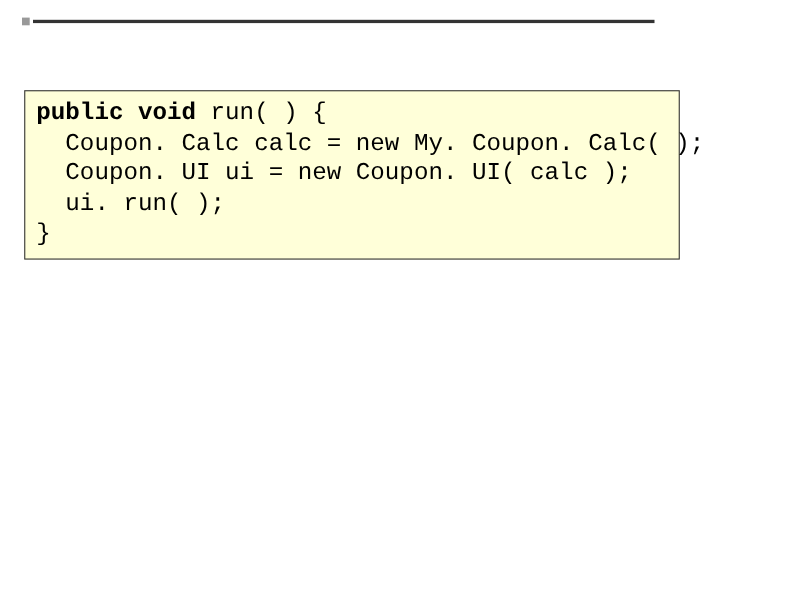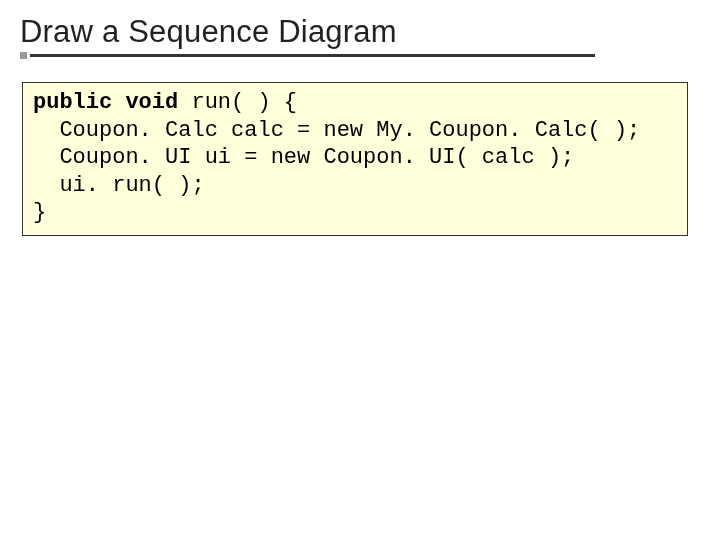--- a/index.html
+++ b/index.html
@@ -41,21 +41,21 @@
     left: 0;
     top: -2px;
     width: 7px;
     height: 7px;
     background: #999;
   }
   .code-box {
     position: absolute;
     top: 82px;
     left: 22px;
-    width: 666px;
+    width: 596px;
     box-sizing: border-box;
     background: #FFFFD9;
     border: 1px solid #333;
     padding: 6px 10px 8px 10px;
   }
   .code-box pre {
     margin: 0;
     font-family: "Courier New", Courier, monospace;
     font-size: 22px;
     line-height: 1.25;
@@ -63,21 +63,20 @@
     white-space: pre;
   }
   .kw { font-weight: bold; }
 </style>
 </head>
 <body>
 
 <div class="slide">
 
   <div class="title-block">
-    <div class="title-text">Draw a Sequence Diagram</div>
     <div class="title-underline">
       <div class="square"></div>
     </div>
   </div>
 
   <div class="code-box">
 <pre><span class="kw">public void</span><span> run( ) {</span>
 <span>  Coupon. Calc calc = new My. Coupon. Calc( );</span>
 <span>  Coupon. UI ui = new Coupon. UI( calc );</span>
 <span>  ui. run( );</span>

